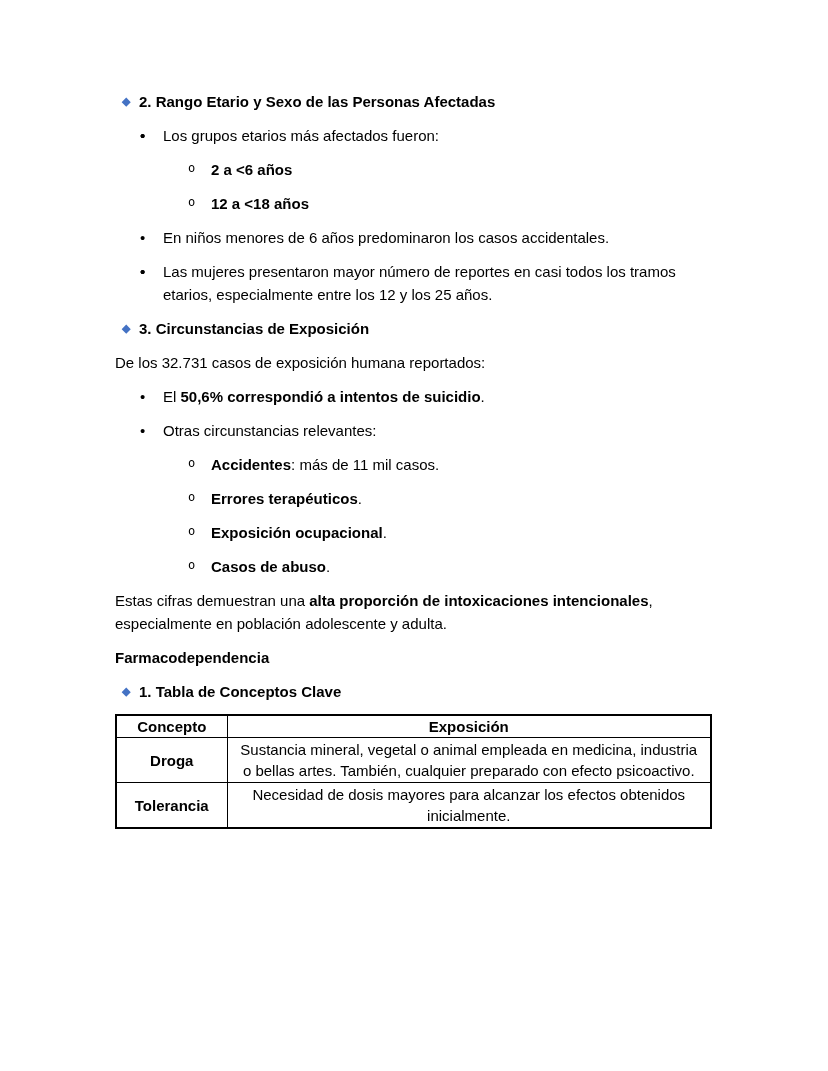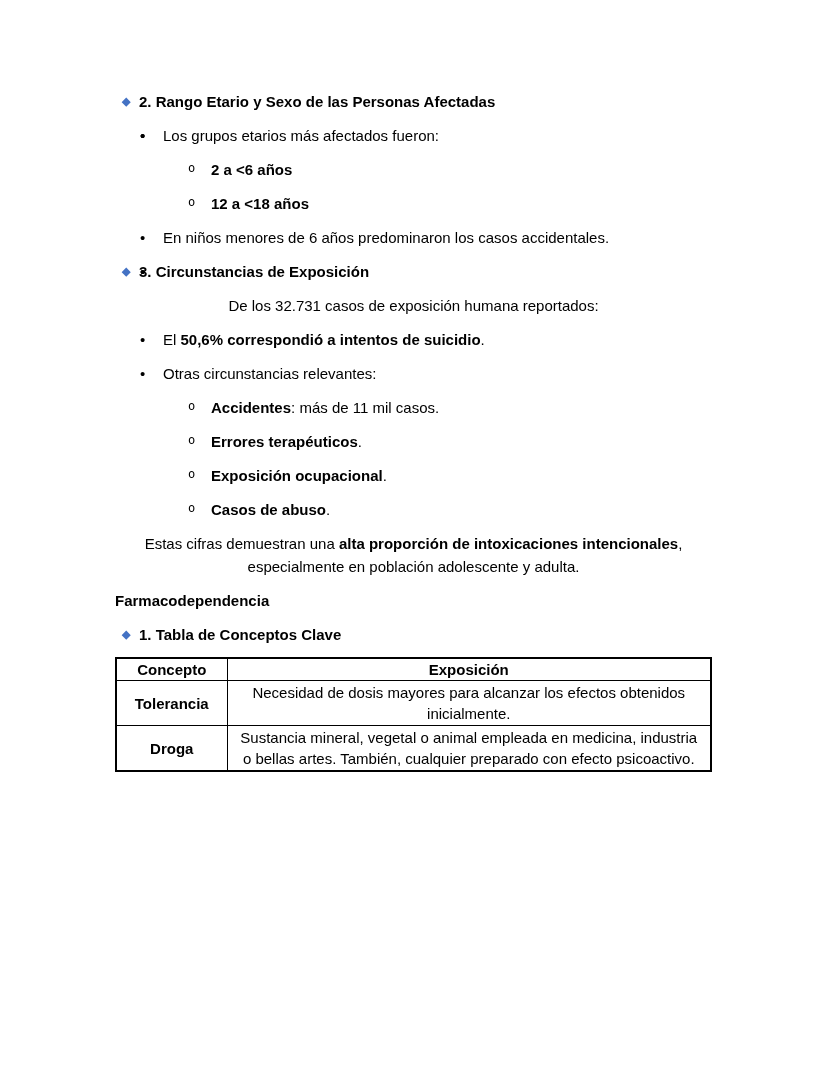--- a/index.html
+++ b/index.html
@@ -56,21 +56,21 @@
   }
   .li2 > .marker {
     position: absolute;
     left: 73px;
     top: -1px;
     font-family: "DejaVu Sans Mono", monospace;
     font-size: 12px;
     line-height: 23px;
   }
 
-  .para { margin-bottom: 11px; text-align: center; }
+  .para { margin-bottom: 11px; }
 
   .title-center {
     text-align: left;
     font-weight: bold;
     margin-bottom: 11px;
   }
 
   
   table.concepts {
     width: 100%;
@@ -135,20 +135,21 @@
     <span class="marker">•</span>
     <span><span>En niños menores de 6 años predominaron los casos accidentales.</span></span>
   </div>
 
   <div class="li1">
     <span class="marker">•</span>
   </div>
 
   <div class="li1">
     <span class="marker">•</span>
+    <span><span>Las mujeres presentaron mayor número de reportes en casi todos los tramos etarios, especialmente entre los 12 y los 25 años.</span></span>
   </div>
 
   <div class="heading">
     <span class="diamond">◆</span>
     <span>3. Circunstancias de Exposición</span>
   </div>
 
   <p class="para">De los 32.731 casos de exposición humana reportados:</p>
 
   <div class="li1">
@@ -192,23 +193,23 @@
 
   <table class="concepts">
     <thead>
       <tr>
         <th>Concepto</th>
         <th>Exposición</th>
       </tr>
     </thead>
     <tbody>
       <tr>
+        <td class="concept">Droga</td>
+        <td class="def">Sustancia mineral, vegetal o animal empleada en medicina, industria o bellas artes. También, cualquier preparado con efecto psicoactivo.</td>
+      </tr>
+      <tr>
         <td class="concept">Tolerancia</td>
         <td class="def">Necesidad de dosis mayores para alcanzar los efectos obtenidos inicialmente.</td>
       </tr>
-      <tr>
-        <td class="concept">Droga</td>
-        <td class="def">Sustancia mineral, vegetal o animal empleada en medicina, industria o bellas artes. También, cualquier preparado con efecto psicoactivo.</td>
-      </tr>
     </tbody>
   </table>
 
 </div>
 
 </body></html>

